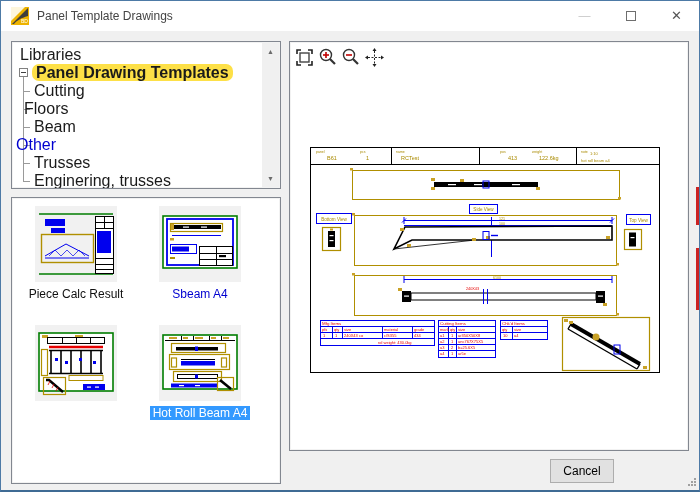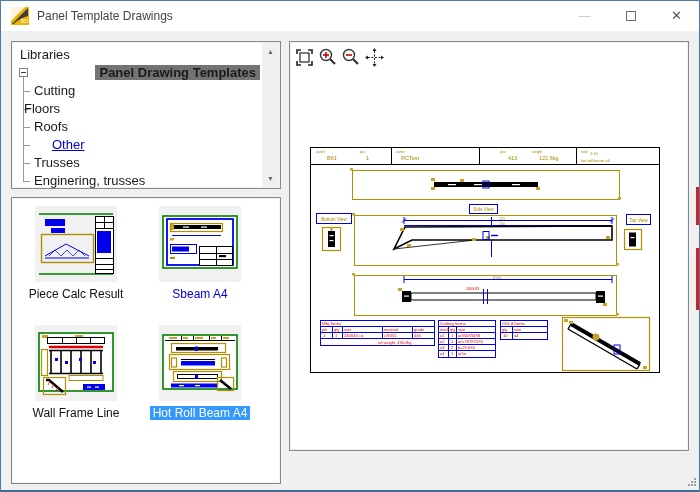--- a/index.html
+++ b/index.html
@@ -17,22 +17,22 @@
   .tb-btn.min{right:92px;color:#c9c9c9;}
   .tb-btn.max{right:46px;}
   .tb-btn.close{right:0;font-size:13px;}
   .max-glyph{display:inline-block;width:10px;height:10px;border:1px solid #6e6e6e;vertical-align:middle;margin-top:-2px;}
   
   .sunken{position:absolute;background:#fff;border:1px solid #828790;box-shadow:inset 0 0 0 1px #f2f2f2;}
   .tree-panel{left:10px;top:40px;width:270px;height:148px;overflow:hidden;}
   .gallery-panel{left:10px;top:196px;width:270px;height:287px;}
   .preview-panel{left:288px;top:40px;width:400px;height:410px;}
   
-  .tree-row{position:absolute;left:0;height:18px;font-size:13px;color:#1a1a1a;white-space:nowrap;line-height:18px;text-align:right;}
-  .tree-root-label{font-weight:bold;background:#737373;padding:0 4px;}
+  .tree-row{position:absolute;left:0;height:18px;font-size:16px;color:#1a1a1a;white-space:nowrap;line-height:18px;}
+  .tree-root-label{font-weight:bold;background:#fde047;padding:0 4px;border-radius:7px;}
   .tree-item-blue{color:#0000d0;}
   .expander{position:absolute;left:7px;width:9px;height:9px;border:1px solid #808080;background:#fff;}
   .expander:after{content:"";position:absolute;left:1px;top:3px;width:5px;height:1px;background:#404040;}
   .tree-vline{position:absolute;left:11px;width:1px;background:#9a9a9a;}
   .tree-tick{position:absolute;left:11px;width:7px;height:1px;background:#9a9a9a;}
   
   .vscroll{position:absolute;right:1px;top:1px;width:17px;height:144px;background:#f0f0f0;}
   .vs-btn{position:absolute;left:0;width:17px;height:17px;font-size:7px;color:#6b6b6b;text-align:center;line-height:17px;background:#f0f0f0;}
   
   .thumb-box{position:absolute;width:82px;height:76px;background:#f1f1f1;}
@@ -74,24 +74,24 @@
       <span class="tree-root-label">Panel Drawing Templates</span>
     </div>
 
     <div class="tree-tick" style="top:49px;"></div>
     <div class="tree-row" style="top:40px;left:22px;">Cutting</div>
 
     <div class="tree-tick" style="top:67px;"></div>
     <div class="tree-row" style="top:58px;left:12px;">Floors</div>
 
     <div class="tree-tick" style="top:85px;"></div>
-    <div class="tree-row" style="top:76px;left:22px;">Roofs</div>
+    <div class="tree-row" style="top:76px;left:22px;">Beam</div>
 
     <div class="tree-tick" style="top:103px;"></div>
-    <div class="tree-row tree-item-blue" style="top:94px;left:40px;text-decoration:underline;">Other</div>
+    <div class="tree-row tree-item-blue" style="top:94px;left:4px;">Other</div>
 
     <div class="tree-tick" style="top:121px;"></div>
     <div class="tree-row" style="top:112px;left:22px;">Trusses</div>
 
     <div class="tree-tick" style="top:139px;"></div>
     <div class="tree-row" style="top:130px;left:22px;">Enginering, trusses</div>
 
     <div class="vscroll">
       <div class="vs-btn" style="top:0;">▲</div>
       <div class="vs-btn" style="bottom:0;top:auto;">▼</div>
@@ -176,23 +176,20 @@
         <rect x="8.5" y="52.5" width="22" height="17" fill="none" stroke="#b08f00" stroke-width="1.2"></rect>
         <path d="M11,55 L14,55 L28,67" fill="none" stroke="#000" stroke-width="2.4"></path>
         <line x1="15" y1="56" x2="13" y2="60" stroke="#e60000" stroke-width="0.8"></line>
         <line x1="19" y1="59" x2="17" y2="63" stroke="#e60000" stroke-width="0.8"></line>
         <line x1="23" y1="62" x2="21" y2="66" stroke="#e60000" stroke-width="0.8"></line>
         <rect x="48" y="59" width="22" height="6" fill="#0000ee"></rect>
         <rect x="52" y="61.5" width="4" height="1.2" fill="#fff"></rect>
         <rect x="60" y="61.5" width="4" height="1.2" fill="#fff"></rect>
       </svg>
     </div>
-    <div class="thumb-label" style="left:0px;top:208px;">
-      <span>Wall Frame Line</span>
-    </div>
 
     <div class="thumb-box" style="left:147px;top:127px;">
       <svg width="82" height="76" viewBox="0 0 82 76">
         <rect x="4" y="10" width="74" height="54" fill="#ffffff" stroke="#007d00" stroke-width="1.6"></rect>
         <line x1="6" y1="15.5" x2="76" y2="15.5" stroke="#000"></line>
         <rect x="10" y="12" width="8" height="2" fill="#c9a227"></rect>
         <rect x="24" y="12" width="5" height="2" fill="#c9a227"></rect>
         <rect x="36" y="12" width="8" height="2" fill="#c9a227"></rect>
         <rect x="52" y="12" width="5" height="2" fill="#c9a227"></rect>
         <rect x="64" y="12" width="6" height="2" fill="#c9a227"></rect>
@@ -443,20 +440,21 @@
         <line x1="278" y1="259" x2="347" y2="299" stroke="#000" stroke-width="1.4"></line>
         <line x1="281" y1="254" x2="278" y2="259" stroke="#000" stroke-width="1.4"></line>
         <line x1="350" y1="294" x2="347" y2="299" stroke="#000" stroke-width="1.4"></line>
         <circle cx="306" cy="267" r="3.5" fill="#c9a227"></circle>
         <rect x="324" y="275" width="6" height="9" fill="none" stroke="#0000ee"></rect>
         <rect x="279" y="251" width="4" height="3" fill="#c9a227"></rect>
       </g>
     </svg>
   </div>
 
+  <div class="btn" style="left:549px;width:64px;">Cancel</div>
 
   <svg style="position:absolute;right:2px;bottom:3px;" width="10" height="10">
     <rect x="7" y="1" width="2" height="2" fill="#a0a0a0"></rect>
     <rect x="4" y="4" width="2" height="2" fill="#a0a0a0"></rect>
     <rect x="7" y="4" width="2" height="2" fill="#a0a0a0"></rect>
     <rect x="1" y="7" width="2" height="2" fill="#a0a0a0"></rect>
     <rect x="4" y="7" width="2" height="2" fill="#a0a0a0"></rect>
     <rect x="7" y="7" width="2" height="2" fill="#a0a0a0"></rect>
   </svg>
 

